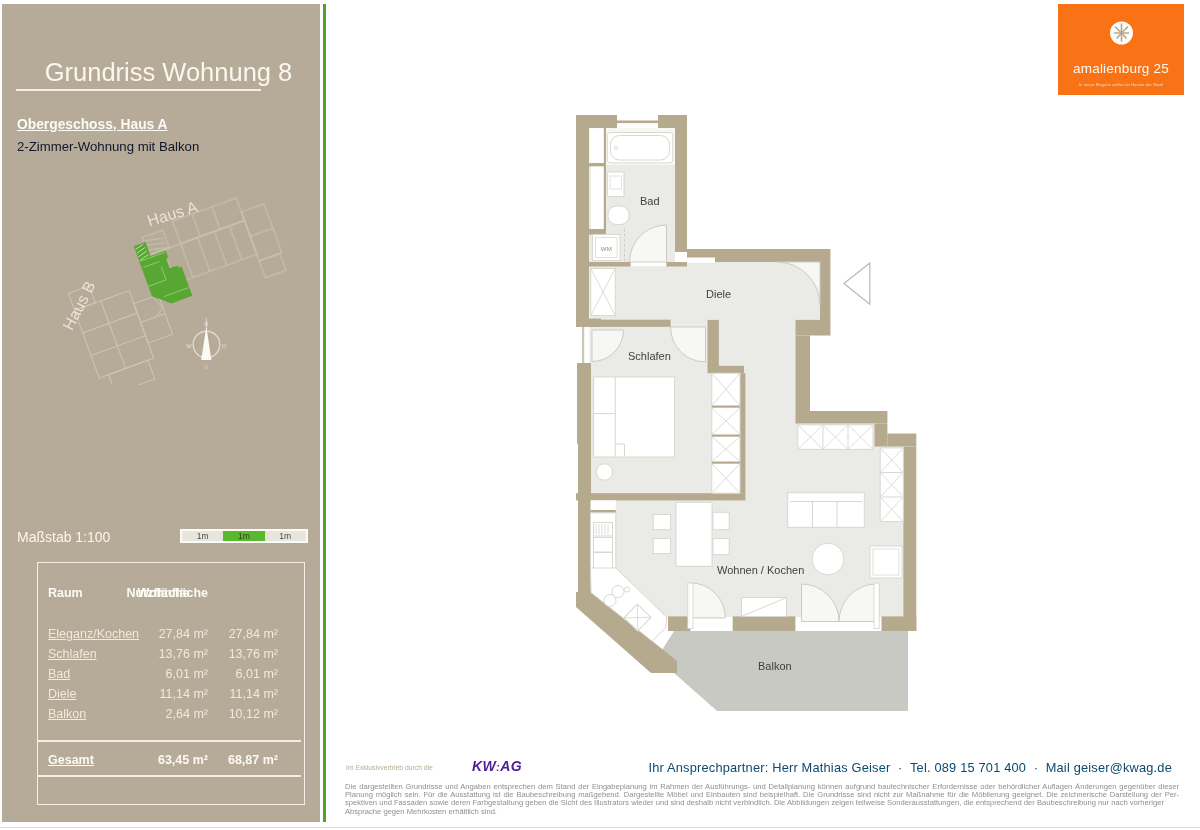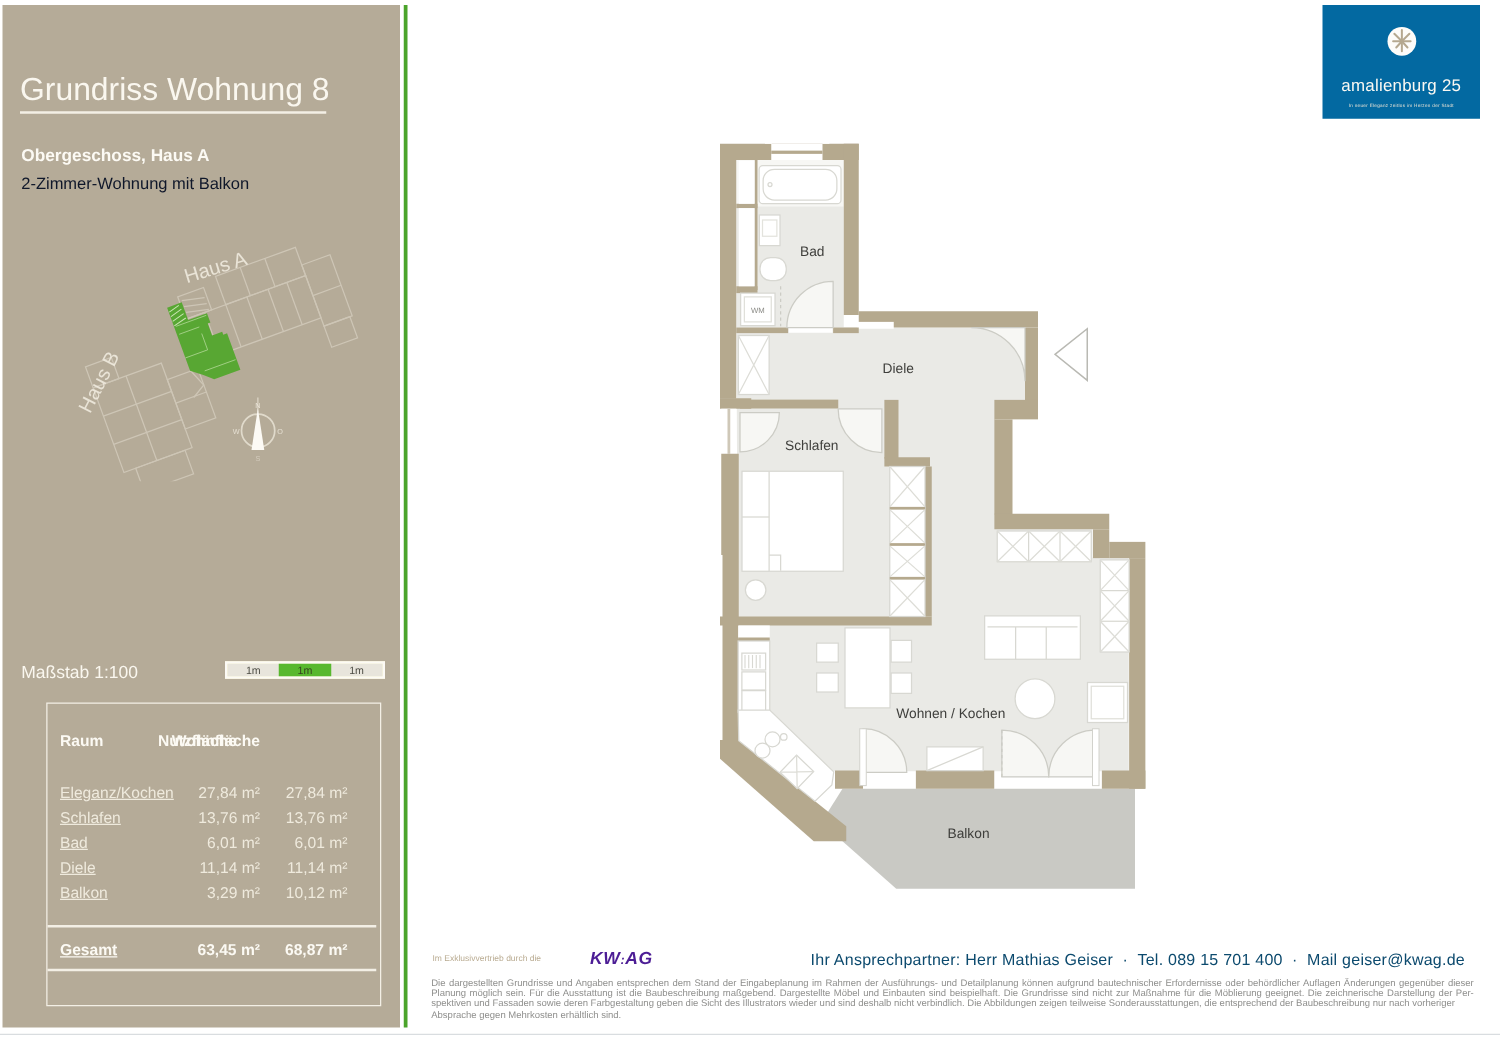--- a/index.html
+++ b/index.html
@@ -7,25 +7,25 @@
   body{font-family:"Liberation Sans", sans-serif;position:relative;}
   .abs{position:absolute;}
 </style>
 </head>
 <body>
 
 <div class="abs" style="left:2px;top:4px;width:318px;height:818px;background:#b5ab98;"></div>
 
 <div class="abs" style="left:322.5px;top:4px;width:3.5px;height:818px;background:#4ba42b;"></div>
 
-<div class="abs" style="left:16px;top:58px;width:305px;color:#faf7ef;font-size:25.5px;font-weight:400;letter-spacing:0px;white-space:nowrap;">Grundriss Wohnung 8</div>
+<div class="abs" style="left:16px;top:58px;width:305px;color:#faf7ef;font-size:25.5px;font-weight:400;letter-spacing:0px;white-space:nowrap;text-align:center;">Grundriss Wohnung 8</div>
 
 <div class="abs" style="left:16px;top:89px;width:245px;height:2px;background:#f3efe5;"></div>
 
-<div class="abs" style="left:17px;top:117px;width:290px;color:#fcfaf4;font-size:13.8px;font-weight:bold;">Obergeschoss, Haus A</div>
+<div class="abs" style="left:17px;top:117px;width:290px;color:#fcfaf4;font-size:13.8px;font-weight:bold;text-decoration:underline;">Obergeschoss, Haus A</div>
 
 <div class="abs" style="left:17px;top:139px;width:290px;color:#0f172a;font-size:13.2px;">2-Zimmer-Wohnung mit Balkon</div>
 
 <svg class="abs" style="left:30px;top:195px;" width="270" height="190" viewBox="30 195 270 190">
   <g stroke="#e6e0d3" stroke-width="1" fill="none" opacity="0.5">
 
     <g transform="rotate(-20 190 252)">
       <rect x="148" y="241" width="104" height="36"></rect>
       <line x1="166" y1="241" x2="166" y2="277"></line>
       <line x1="184" y1="241" x2="184" y2="277"></line>
@@ -112,33 +112,33 @@
   <div class="abs" style="left:10px;top:84px;text-decoration:underline;">Schlafen</div>
   <div class="abs" style="left:0;top:84px;width:170px;text-align:right;">13,76 m²</div>
   <div class="abs" style="left:0;top:84px;width:240px;text-align:right;">13,76 m²</div>
   <div class="abs" style="left:10px;top:104px;text-decoration:underline;">Bad</div>
   <div class="abs" style="left:0;top:104px;width:170px;text-align:right;">6,01 m²</div>
   <div class="abs" style="left:0;top:104px;width:240px;text-align:right;">6,01 m²</div>
   <div class="abs" style="left:10px;top:124px;text-decoration:underline;">Diele</div>
   <div class="abs" style="left:0;top:124px;width:170px;text-align:right;">11,14 m²</div>
   <div class="abs" style="left:0;top:124px;width:240px;text-align:right;">11,14 m²</div>
   <div class="abs" style="left:10px;top:144px;text-decoration:underline;">Balkon</div>
-  <div class="abs" style="left:0;top:144px;width:170px;text-align:right;">3,29 m²</div>
+  <div class="abs" style="left:0;top:144px;width:170px;text-align:right;">2,64 m²</div>
   <div class="abs" style="left:0;top:144px;width:240px;text-align:right;">10,12 m²</div>
 
   <div class="abs" style="left:0;top:177px;width:263px;height:1.5px;background:#f3efe5;"></div>
 
   <div class="abs" style="left:10px;top:190px;font-weight:bold;text-decoration:underline;color:#fcfaf4;">Gesamt</div>
   <div class="abs" style="left:0;top:190px;width:170px;text-align:right;font-weight:bold;color:#fcfaf4;">63,45 m²</div>
   <div class="abs" style="left:0;top:190px;width:240px;text-align:right;font-weight:bold;color:#fcfaf4;">68,87 m²</div>
 
   <div class="abs" style="left:0;top:212px;width:263px;height:1.5px;background:#f3efe5;"></div>
 </div>
 
-<div class="abs" style="left:1058px;top:4px;width:126px;height:91px;background:#0369a1;">
+<div class="abs" style="left:1058px;top:4px;width:126px;height:91px;background:#f97316;">
 
   <svg class="abs" style="left:0;top:0;" width="126" height="91" viewBox="0 0 126 91">
     <circle cx="63.5" cy="29" r="11.5" fill="#fdfcf9"></circle>
     <g stroke="#b5a88f" stroke-width="1.6" stroke-linecap="round">
       <line x1="63.5" y1="29" x2="63.5" y2="20"></line>
       <line x1="63.5" y1="29" x2="69.5" y2="23"></line>
       <line x1="63.5" y1="29" x2="57.5" y2="23"></line>
       <line x1="63.5" y1="29" x2="70.5" y2="29"></line>
       <line x1="63.5" y1="29" x2="56.5" y2="29"></line>
       <line x1="63.5" y1="29" x2="68" y2="34"></line>

